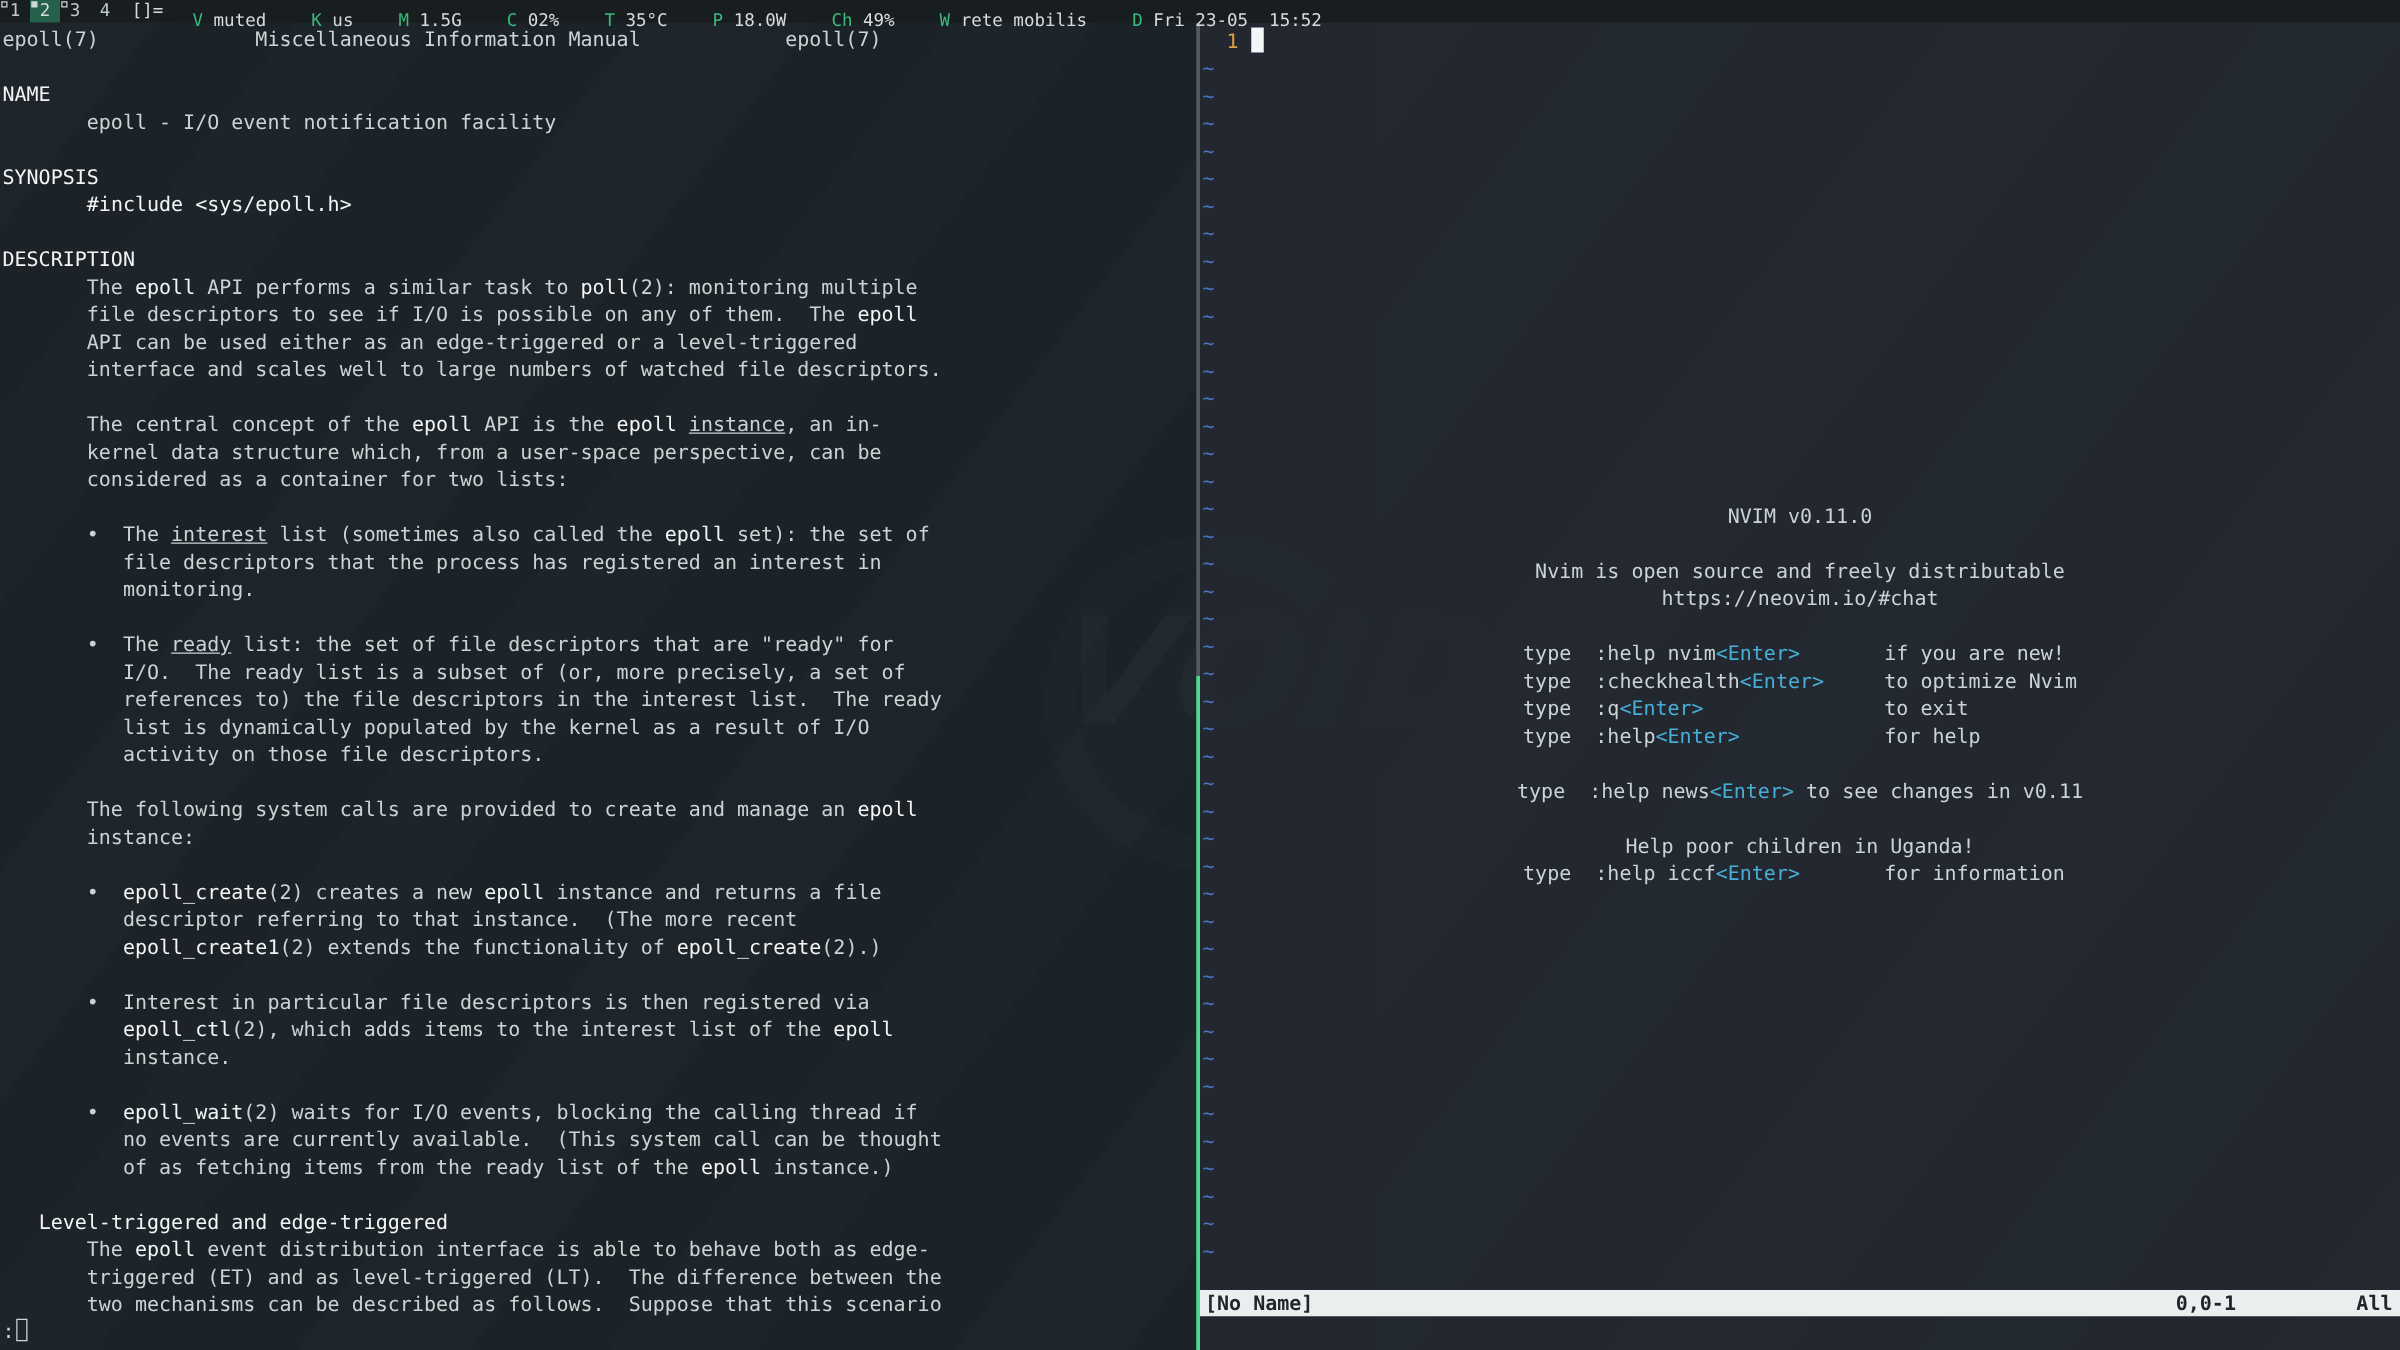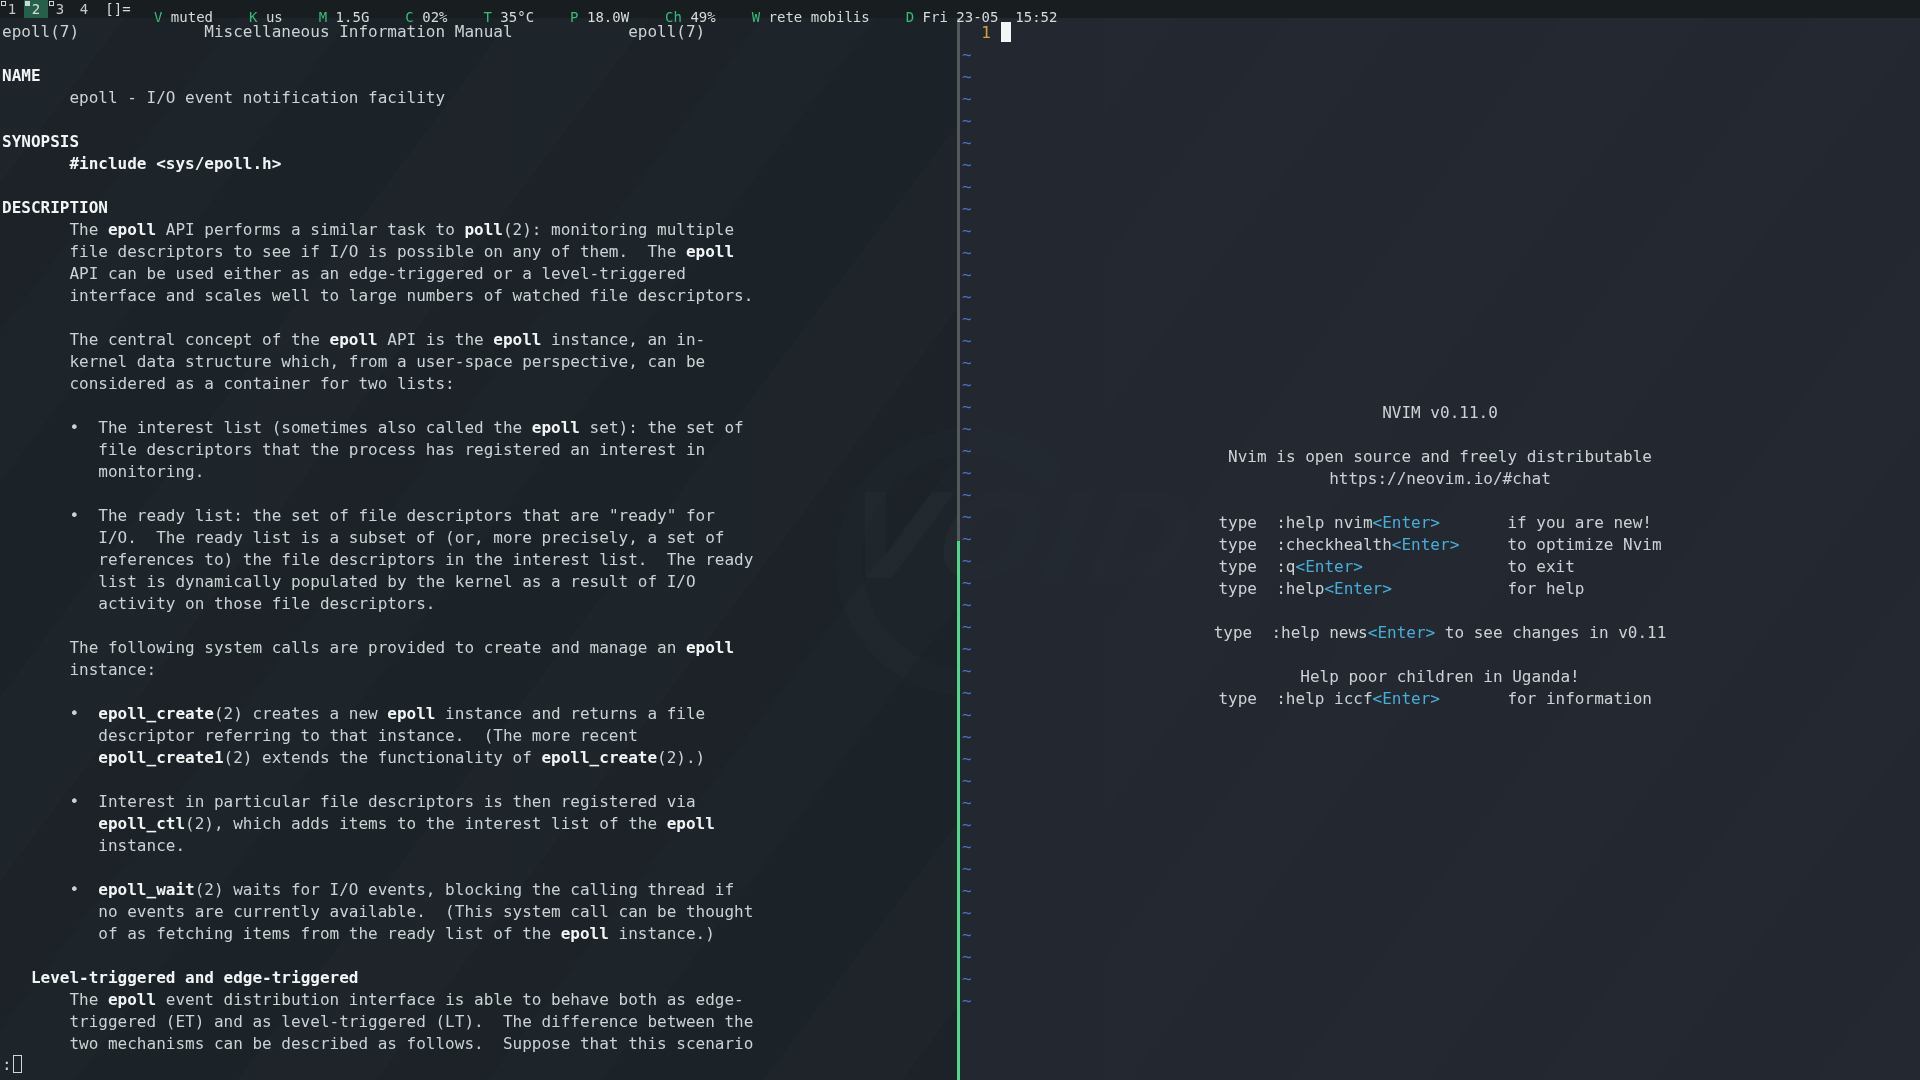--- a/index.html
+++ b/index.html
@@ -68,22 +68,22 @@
 
   
   .main{position:absolute;left:0;top:18px;width:1920px;height:1062px;z-index:1;}
   .pane-left{
     position:absolute;left:0;top:0;width:1103px;height:1062px;
     background:rgba(27,34,39,0.38);
     color:var(--fg);font-size:16px;line-height:22px;
     padding:3px 0 0 2px;white-space:pre;overflow:hidden;
   }
   .man-line{height:22px;}
-  .man-line .b{font-weight:bold;color:var(--bold-fg);}
-  .man-line .u{}
+  .man-line .b{font-weight:normal;color:var(--bold-fg);}
+  .man-line .u{text-decoration:underline;}
   .separator{
     position:absolute;left:957px;top:0;width:3px;height:1062px;
     background:linear-gradient(180deg,var(--sep-gray) 0 49.2%,var(--sep-green) 49.2% 100%);
   }
   .pane-right{
     position:absolute;left:960px;top:0;width:960px;height:1062px;
     background:rgba(36,42,50,0.82);
     color:var(--fg);font-size:16px;line-height:22px;white-space:pre;overflow:hidden;
   }
   .buffer{position:absolute;left:0;top:4px;right:0;padding-left:2px;}
@@ -131,15 +131,19 @@
   <div class="layout-symbol">[]=</div>
   <div class="bar-status" id="status"><span class="status-item"><span class="k">V</span><span class="v"> muted</span></span><span class="status-item"><span class="k">K</span><span class="v"> us</span></span><span class="status-item"><span class="k">M</span><span class="v"> 1.5G</span></span><span class="status-item"><span class="k">C</span><span class="v"> 02%</span></span><span class="status-item"><span class="k">T</span><span class="v"> 35°C</span></span><span class="status-item"><span class="k">P</span><span class="v"> 18.0W</span></span><span class="status-item"><span class="k">Ch</span><span class="v"> 49%</span></span><span class="status-item"><span class="k">W</span><span class="v"> rete mobilis</span></span><span class="status-item"><span class="k">D</span><span class="v"> Fri 23-05  15:52</span></span></div>
 </div>
 
 <div class="main">
   <div class="pane-left" id="manPane"><div class="man-line"><span>epoll(7)             Miscellaneous Information Manual            epoll(7)</span></div><div class="man-line"></div><div class="man-line"><span class="b">NAME</span></div><div class="man-line"><span>       epoll - I/O event notification facility</span></div><div class="man-line"></div><div class="man-line"><span class="b">SYNOPSIS</span></div><div class="man-line"><span>       </span><span class="b">#include &lt;sys/epoll.h&gt;</span></div><div class="man-line"></div><div class="man-line"><span class="b">DESCRIPTION</span></div><div class="man-line"><span>       The </span><span class="b">epoll</span><span> API performs a similar task to </span><span class="b">poll</span><span>(2): monitoring multiple</span></div><div class="man-line"><span>       file descriptors to see if I/O is possible on any of them.  The </span><span class="b">epoll</span></div><div class="man-line"><span>       API can be used either as an edge-triggered or a level-triggered</span></div><div class="man-line"><span>       interface and scales well to large numbers of watched file descriptors.</span></div><div class="man-line"></div><div class="man-line"><span>       The central concept of the </span><span class="b">epoll</span><span> API is the </span><span class="b">epoll</span><span> </span><span class="u">instance</span><span>, an in-</span></div><div class="man-line"><span>       kernel data structure which, from a user-space perspective, can be</span></div><div class="man-line"><span>       considered as a container for two lists:</span></div><div class="man-line"></div><div class="man-line"><span>       •  The </span><span class="u">interest</span><span> list (sometimes also called the </span><span class="b">epoll</span><span> set): the set of</span></div><div class="man-line"><span>          file descriptors that the process has registered an interest in</span></div><div class="man-line"><span>          monitoring.</span></div><div class="man-line"></div><div class="man-line"><span>       •  The </span><span class="u">ready</span><span> list: the set of file descriptors that are "ready" for</span></div><div class="man-line"><span>          I/O.  The ready list is a subset of (or, more precisely, a set of</span></div><div class="man-line"><span>          references to) the file descriptors in the interest list.  The ready</span></div><div class="man-line"><span>          list is dynamically populated by the kernel as a result of I/O</span></div><div class="man-line"><span>          activity on those file descriptors.</span></div><div class="man-line"></div><div class="man-line"><span>       The following system calls are provided to create and manage an </span><span class="b">epoll</span></div><div class="man-line"><span>       instance:</span></div><div class="man-line"></div><div class="man-line"><span>       •  </span><span class="b">epoll_create</span><span>(2) creates a new </span><span class="b">epoll</span><span> instance and returns a file</span></div><div class="man-line"><span>          descriptor referring to that instance.  (The more recent</span></div><div class="man-line"><span>          </span><span class="b">epoll_create1</span><span>(2) extends the functionality of </span><span class="b">epoll_create</span><span>(2).)</span></div><div class="man-line"></div><div class="man-line"><span>       •  Interest in particular file descriptors is then registered via</span></div><div class="man-line"><span>          </span><span class="b">epoll_ctl</span><span>(2), which adds items to the interest list of the </span><span class="b">epoll</span></div><div class="man-line"><span>          instance.</span></div><div class="man-line"></div><div class="man-line"><span>       •  </span><span class="b">epoll_wait</span><span>(2) waits for I/O events, blocking the calling thread if</span></div><div class="man-line"><span>          no events are currently available.  (This system call can be thought</span></div><div class="man-line"><span>          of as fetching items from the ready list of the </span><span class="b">epoll</span><span> instance.)</span></div><div class="man-line"></div><div class="man-line"><span>   </span><span class="b">Level-triggered and edge-triggered</span></div><div class="man-line"><span>       The </span><span class="b">epoll</span><span> event distribution interface is able to behave both as edge-</span></div><div class="man-line"><span>       triggered (ET) and as level-triggered (LT).  The difference between the</span></div><div class="man-line"><span>       two mechanisms can be described as follows.  Suppose that this scenario</span></div><div class="pager-prompt"><span>:</span><span class="hollow-cursor"></span></div></div>
   <div class="separator"></div>
   <div class="pane-right">
     <div class="buffer" id="nvimBuffer"><div class="buf-row"><span class="linenr">  1 </span><span class="cursor-block"></span></div><div class="buf-row"><span class="tilde">~</span></div><div class="buf-row"><span class="tilde">~</span></div><div class="buf-row"><span class="tilde">~</span></div><div class="buf-row"><span class="tilde">~</span></div><div class="buf-row"><span class="tilde">~</span></div><div class="buf-row"><span class="tilde">~</span></div><div class="buf-row"><span class="tilde">~</span></div><div class="buf-row"><span class="tilde">~</span></div><div class="buf-row"><span class="tilde">~</span></div><div class="buf-row"><span class="tilde">~</span></div><div class="buf-row"><span class="tilde">~</span></div><div class="buf-row"><span class="tilde">~</span></div><div class="buf-row"><span class="tilde">~</span></div><div class="buf-row"><span class="tilde">~</span></div><div class="buf-row"><span class="tilde">~</span></div><div class="buf-row"><span class="tilde">~</span></div><div class="buf-row"><span class="tilde">~</span></div><div class="buf-row"><span class="tilde">~</span></div><div class="buf-row"><span class="tilde">~</span></div><div class="buf-row"><span class="tilde">~</span></div><div class="buf-row"><span class="tilde">~</span></div><div class="buf-row"><span class="tilde">~</span></div><div class="buf-row"><span class="tilde">~</span></div><div class="buf-row"><span class="tilde">~</span></div><div class="buf-row"><span class="tilde">~</span></div><div class="buf-row"><span class="tilde">~</span></div><div class="buf-row"><span class="tilde">~</span></div><div class="buf-row"><span class="tilde">~</span></div><div class="buf-row"><span class="tilde">~</span></div><div class="buf-row"><span class="tilde">~</span></div><div class="buf-row"><span class="tilde">~</span></div><div class="buf-row"><span class="tilde">~</span></div><div class="buf-row"><span class="tilde">~</span></div><div class="buf-row"><span class="tilde">~</span></div><div class="buf-row"><span class="tilde">~</span></div><div class="buf-row"><span class="tilde">~</span></div><div class="buf-row"><span class="tilde">~</span></div><div class="buf-row"><span class="tilde">~</span></div><div class="buf-row"><span class="tilde">~</span></div><div class="buf-row"><span class="tilde">~</span></div><div class="buf-row"><span class="tilde">~</span></div><div class="buf-row"><span class="tilde">~</span></div><div class="buf-row"><span class="tilde">~</span></div><div class="buf-row"><span class="tilde">~</span></div></div>
     <div class="intro" id="nvimIntro"><div class="intro-line"><span>NVIM v0.11.0</span></div><div class="intro-line"></div><div class="intro-line"><span>Nvim is open source and freely distributable</span></div><div class="intro-line"><span>https://neovim.io/#chat</span></div><div class="intro-line"></div><div class="intro-line"><span>type  :help nvim</span><span class="e">&lt;Enter&gt;</span><span>       if you are new! </span></div><div class="intro-line"><span>type  :checkhealth</span><span class="e">&lt;Enter&gt;</span><span>     to optimize Nvim</span></div><div class="intro-line"><span>type  :q</span><span class="e">&lt;Enter&gt;</span><span>               to exit         </span></div><div class="intro-line"><span>type  :help</span><span class="e">&lt;Enter&gt;</span><span>            for help        </span></div><div class="intro-line"></div><div class="intro-line"><span>type  :help news</span><span class="e">&lt;Enter&gt;</span><span> to see changes in v0.11</span></div><div class="intro-line"></div><div class="intro-line"><span>Help poor children in Uganda!</span></div><div class="intro-line"><span>type  :help iccf</span><span class="e">&lt;Enter&gt;</span><span>       for information </span></div></div>
+    <div class="statusline">
+      <span>[No Name]</span>
+      <span><span>0,0-1</span><span>          </span><span>All</span></span>
+    </div>
     <div style="position:absolute;left:0;right:0;bottom:0;height:27px;"></div>
   </div>
 </div>
 
 </body></html>

